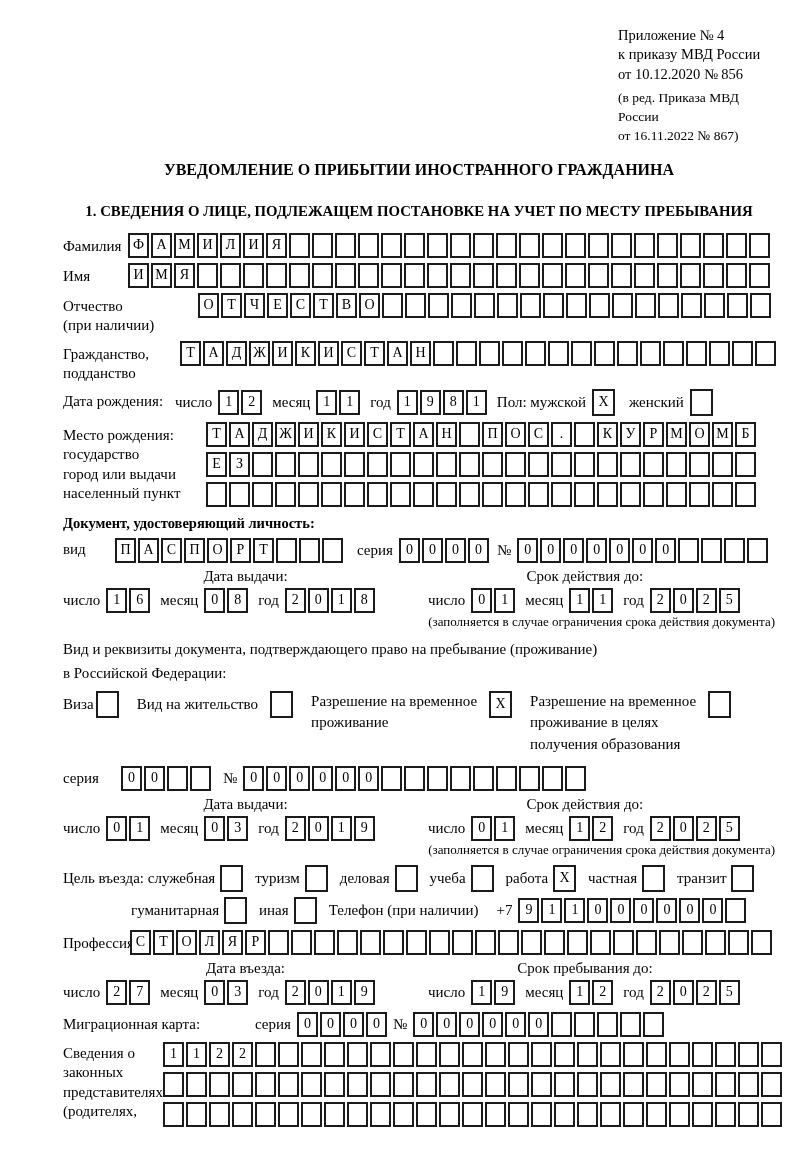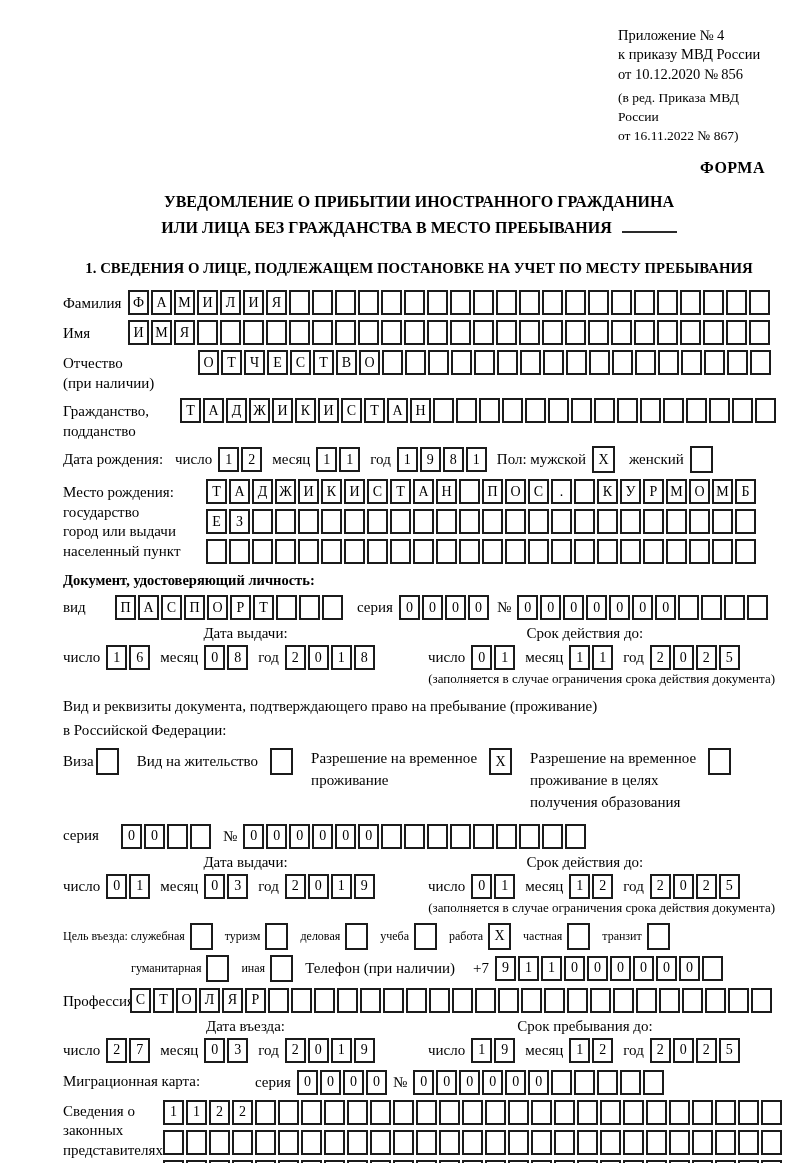--- a/index.html
+++ b/index.html
@@ -36,43 +36,41 @@
   .date-group-right{flex:none;}
   .date-heading{font-size:15px;text-align:center;margin-bottom:3px;}
   .date-line{display:flex;align-items:center;}
   .dlbl{font-size:15px;margin-right:6px;flex:none;}
   .dlbl.mid2{margin-left:8px;}
   .note{font-size:13px;text-align:right;margin-top:1px;margin-bottom:7px;}
   .intro{font-size:15px;line-height:1.6;margin-top:2px;}
   .opts{margin-top:6px;margin-bottom:10px;}
   .opt-ml{font-size:15px;text-align:left;line-height:1.45;flex:none;}.gap12{margin-left:12px;}.gap16{margin-left:16px;}.gap30{}
   .p-opt{display:flex;align-items:center;margin-right:10px;flex:none;}
-  .p-lbl{font-size:12px;margin-right:5px;}
+  .p-lbl{font-size:15px;margin-right:5px;}
   .col{display:flex;flex-direction:column;}
   .mb5{margin-bottom:5px;}
 </style>
 </head>
 <body>
 
 <div class="page">
 
   <div class="annex">
     <div>Приложение № 4</div>
     <div>к приказу МВД России</div>
     <div>от 10.12.2020 № 856</div>
     <div class="annex-red">
       <div>(в ред. Приказа МВД России</div>
       <div>от 16.11.2022 № 867)</div>
     </div>
   </div>
-  <div class="forma">ФОРМА</div>
 
   <div class="title">
     <div>УВЕДОМЛЕНИЕ О ПРИБЫТИИ ИНОСТРАННОГО ГРАЖДАНИНА</div>
-    <div><span>ИЛИ ЛИЦА БЕЗ ГРАЖДАНСТВА В МЕСТО ПРЕБЫВАНИЯ</span><span class="blank-underline"></span></div>
   </div>
 
   <div class="sec-heading">1. СВЕДЕНИЯ О ЛИЦЕ, ПОДЛЕЖАЩЕМ ПОСТАНОВКЕ НА УЧЕТ ПО МЕСТУ ПРЕБЫВАНИЯ</div>
 
   <div class="row">
     <span class="lbl w65">Фамилия</span>
     <span class="cells">
         <span class="cell">Ф</span>
         <span class="cell">А</span>
         <span class="cell">М</span>

